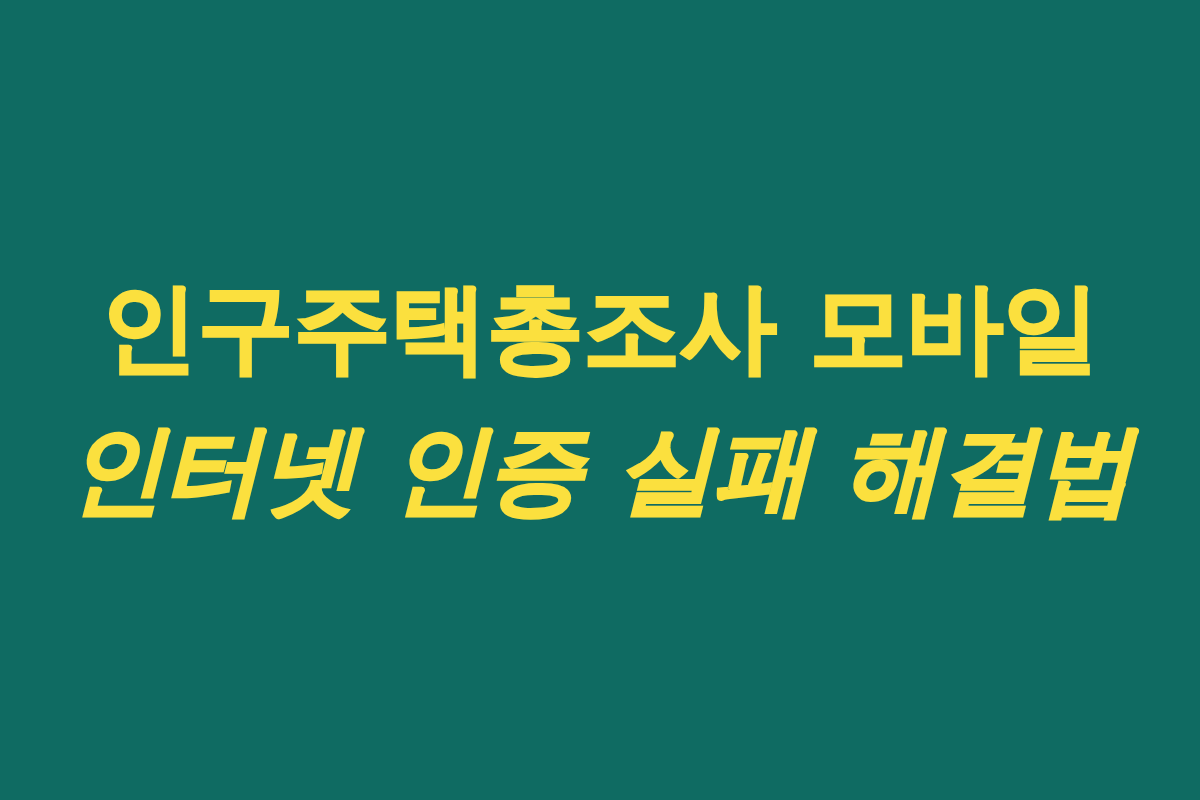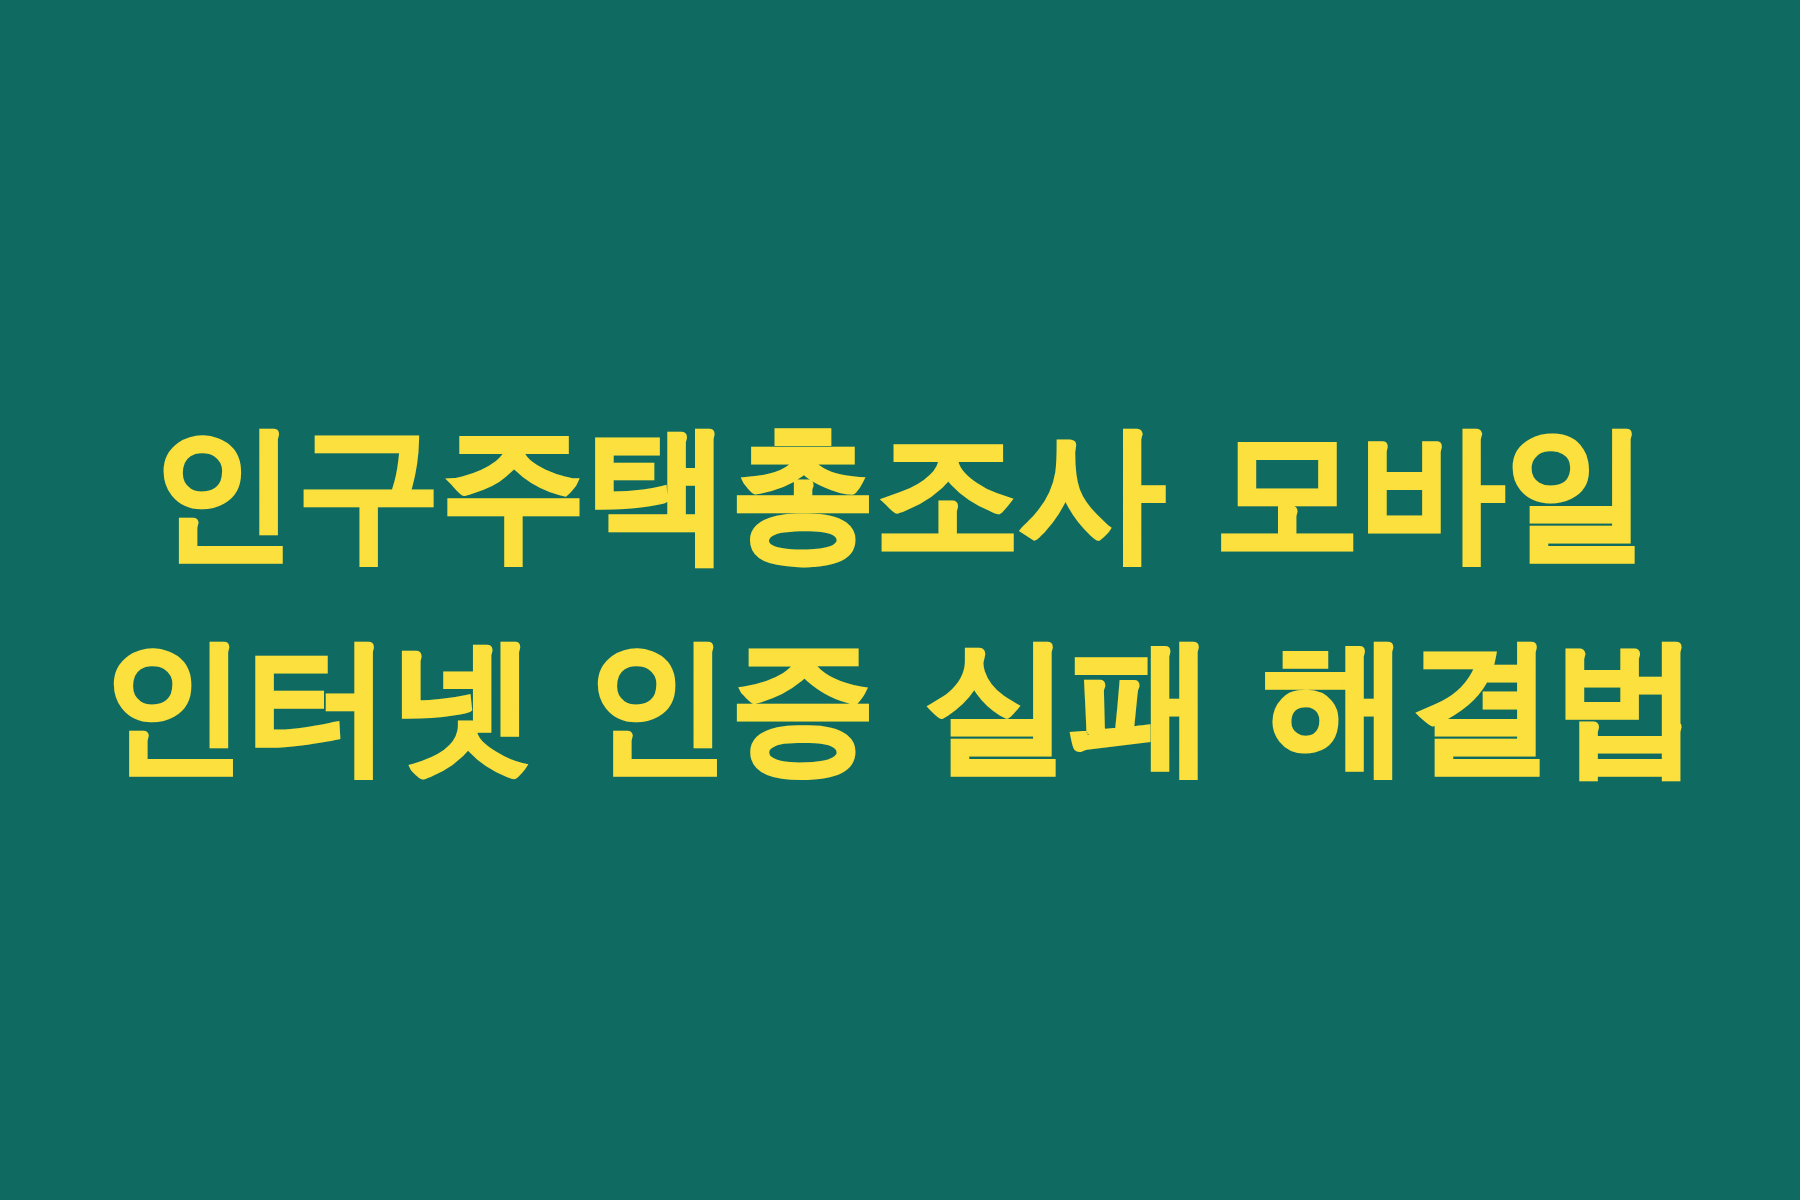--- a/index.html
+++ b/index.html
@@ -62,17 +62,17 @@
 </style>
 </head>
 <body>
 
 <div id="thumbnail-card" style="background: rgb(15, 107, 98);">
 
   <div id="headline-block">
 
     <span class="headline-line" id="headline-line-1" style="color: rgb(251, 224, 62); -webkit-text-stroke: 2.5px rgb(251, 224, 62);">인구주택총조사 모바일</span>
 
-    <span class="headline-line" id="headline-line-2" style="color: rgb(251, 224, 62); -webkit-text-stroke: 2.5px rgb(251, 224, 62);">인터넷 인증 실패 해결법</span>
+    <span class="headline-line" id="headline-line-2" style="color: rgb(251, 224, 62); font-style: italic; -webkit-text-stroke: 2.5px rgb(251, 224, 62);">인터넷 인증 실패 해결법</span>
 
   </div>
 
 </div>
 
 </body></html>

